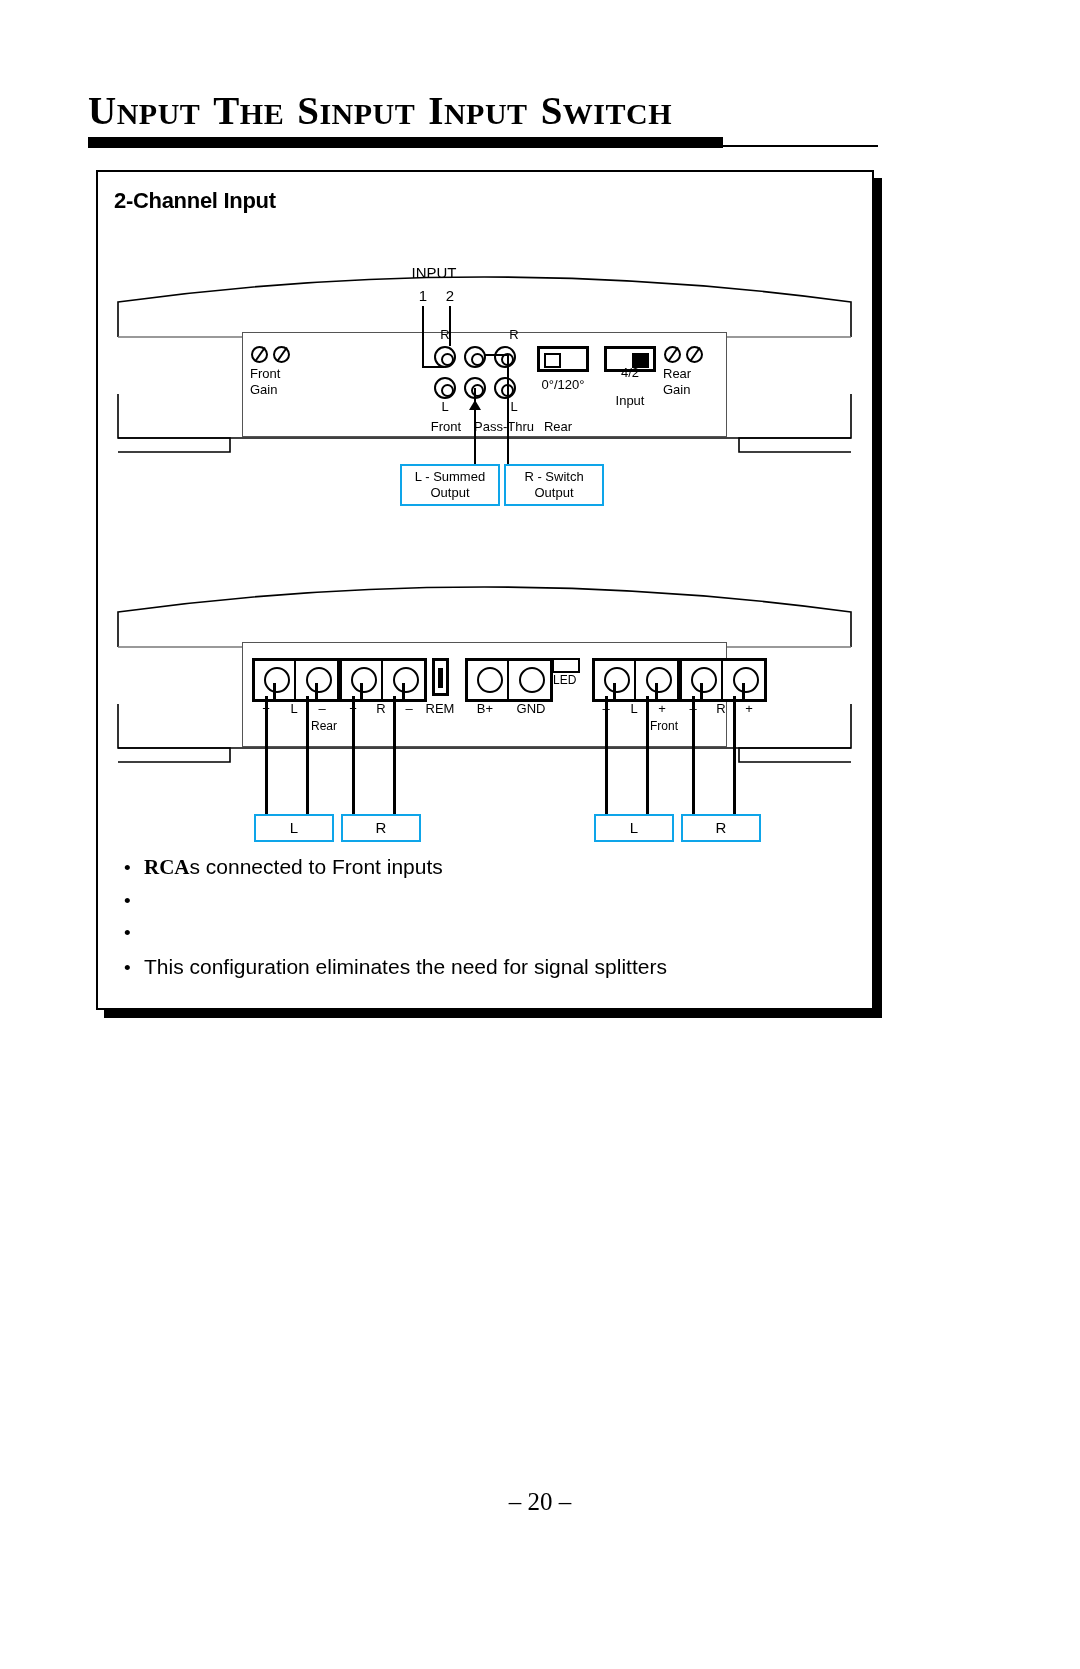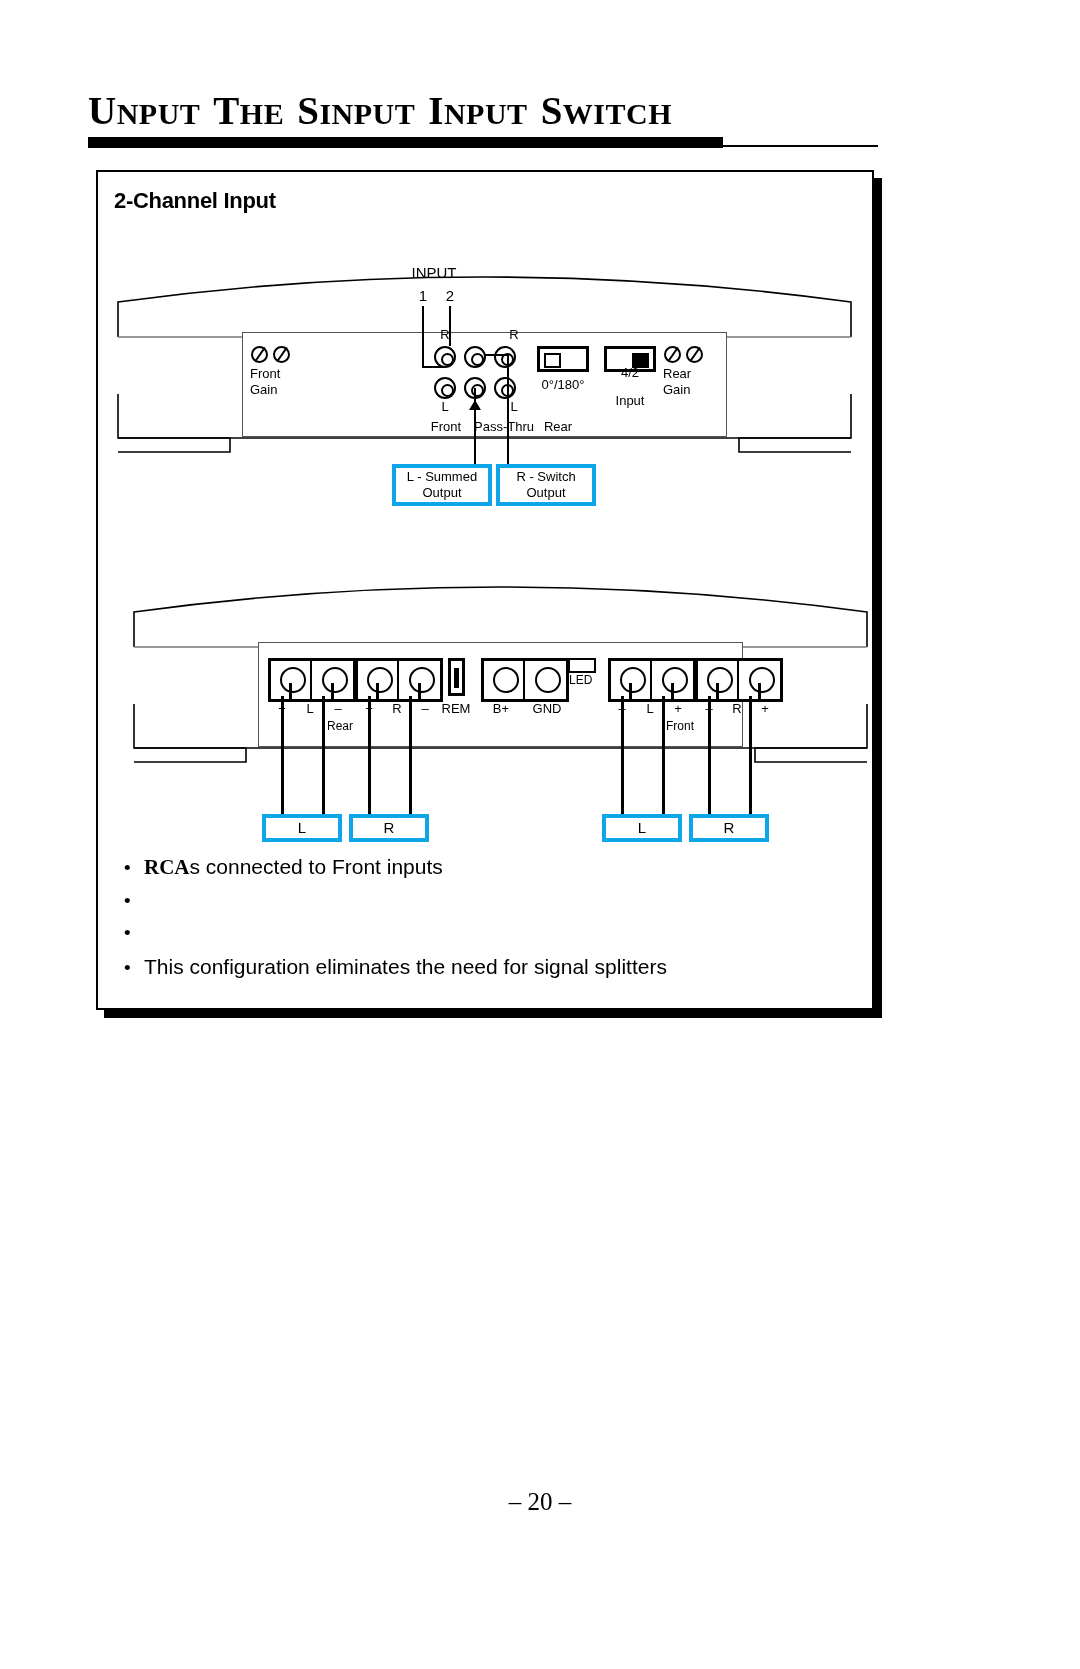--- a/index.html
+++ b/index.html
@@ -150,24 +150,24 @@
     border:2px solid #000; background:#fff;
   }
 
   
   .wire-v { position:absolute; width:2.5px; background:#000; }
   .wire-h { position:absolute; height:2.5px; background:#000; }
 
   
   .box {
     position:absolute;
-    border:4px solid #0ea5e9; background:#fff;
+    border:2px solid #0ea5e9; background:#fff;
     display:flex; align-items:center; justify-content:center;
     text-align:center;
-    font-size:13px; line-height:1.2; color:#000;
+    font-size:13px; line-height:1.2; color:#000;margin-left:8px;
   }
   .box.spk { font-size:15px; }
 
   
   .arrow-up {
     position:absolute; width:0; height:0;
     border-left:6px solid transparent;
     border-right:6px solid transparent;
     border-bottom:10px solid #000;
   }
@@ -255,39 +255,39 @@
 
     <div class="arrow-up" style="left:357px; top:158px;"></div>
 
     <div class="lbl c" style="left:334px; top:178px;">Front</div>
     <div class="lbl c" style="left:392px; top:178px;">Pass-Thru</div>
     <div class="lbl c" style="left:446px; top:178px;">Rear</div>
 
     <div class="sw left" style="left:425px; top:104px;">
       <div class="knob"></div>
     </div>
-    <div class="lbl c" style="left:451px; top:136px;">0°/180°</div>
+    <div class="lbl c" style="left:451px; top:136px;">0°/120°</div>
 
     <div class="sw right" style="left:492px; top:104px;">
       <div class="knob"></div>
     </div>
     <div class="lbl c" style="left:518px; top:124px;">4/2</div>
     <div class="lbl c" style="left:518px; top:152px;">Input</div>
 
     <div class="box" style="left:280px; top:222px; width:100px; height:42px; flex-direction:column;">
       <span>L - Summed</span>
       <span>Output</span>
     </div>
     <div class="box" style="left:384px; top:222px; width:100px; height:42px; flex-direction:column;">
       <span>R - Switch</span>
       <span>Output</span>
     </div>
   </div>
 
-  <div class="amp" style="left:30px; top:380px; width:745px; height:290px;">
+  <div class="amp" style="left:14px; top:380px; width:745px; height:290px;">
 
     <svg width="745" height="120" style="position:absolute;left:0;top:0;">
       <path d="M6,95 L6,60 Q372,10 739,60 L739,95" fill="none" stroke="#000" stroke-width="1.6"></path>
       <path d="M6,95 L739,95" fill="none" stroke="#777" stroke-width="1.6"></path>
     </svg>
 
     <div class="amp-inner" style="left:130px; top:90px; width:485px; height:105px;"></div>
 
     <svg width="745" height="80" style="position:absolute;left:0;top:152px;">
       <path d="M6,0 L6,44 L118,44 L118,58 L6,58" fill="none" stroke="#000" stroke-width="1.6"></path>

